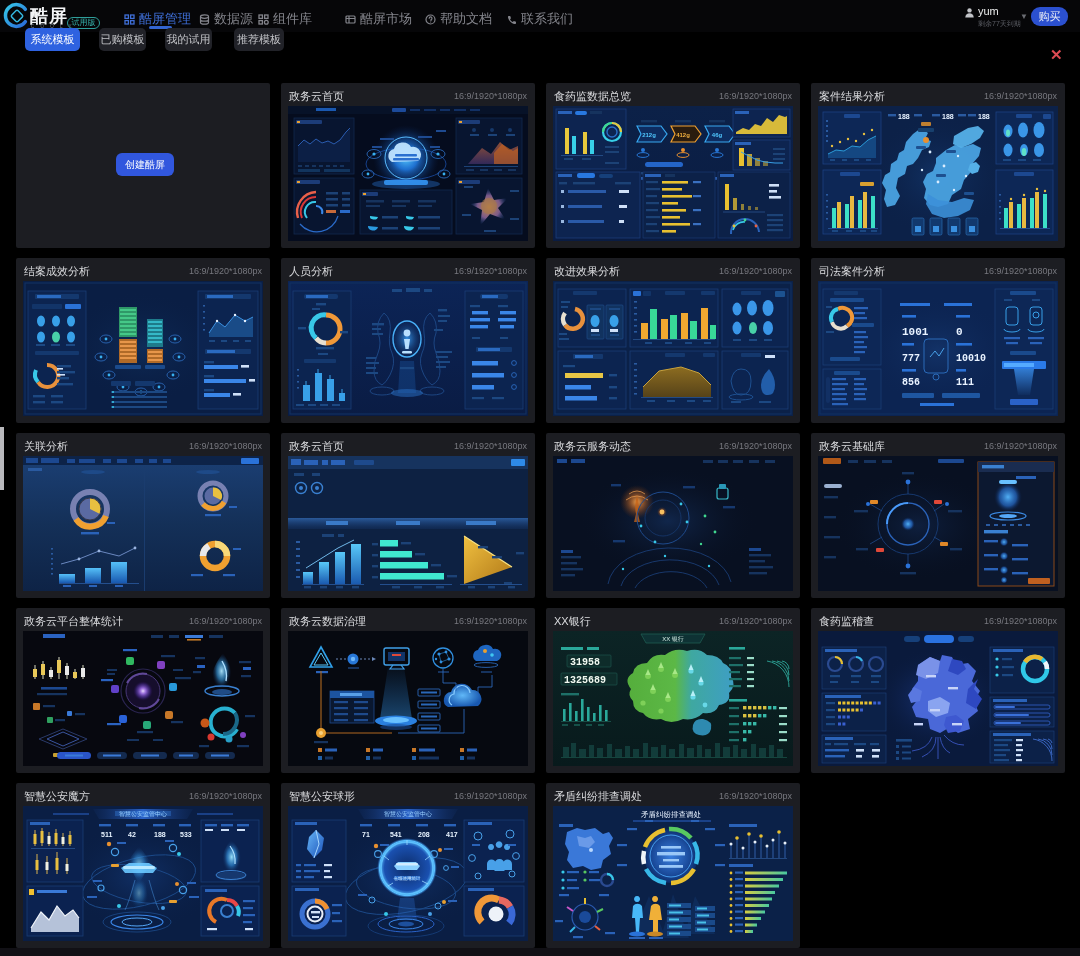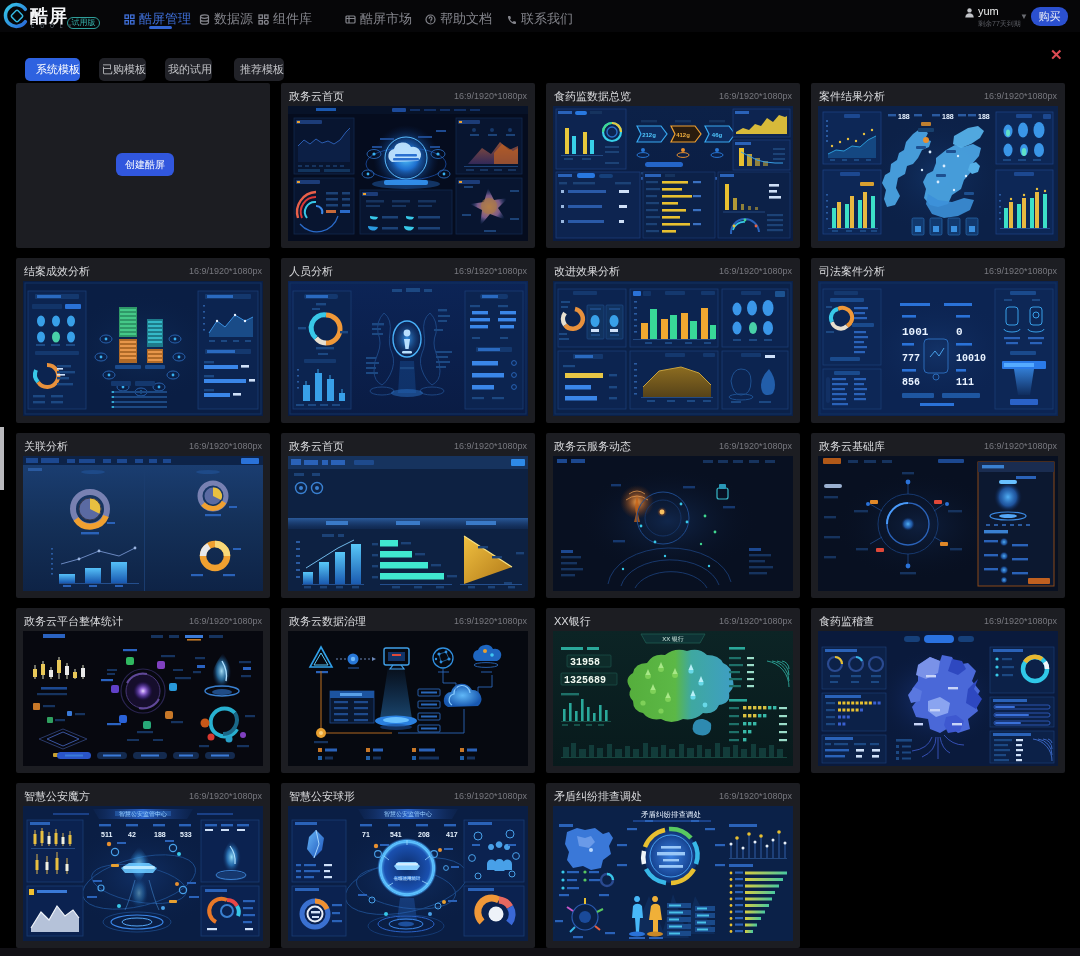--- a/index.html
+++ b/index.html
@@ -13,21 +13,21 @@
 .trybadge{position:absolute;left:67px;top:17px;width:33px;height:12px;border:1px solid #2f9e9a;border-radius:6px;color:#35b0aa;font-size:8px;line-height:10px;text-align:center}
 .nitem{position:absolute;top:10px;height:14px;color:#84858c;font-size:13px;white-space:nowrap}
 .nitem svg{vertical-align:-2px;margin-right:4px}
 .nitem.act{color:#3f6fd8}
 #navuline{position:absolute;left:149px;top:26px;width:23px;height:3px;background:#3365d2;border-radius:2px}
 .uname{position:absolute;left:978px;top:5px;color:#eceded;font-size:11px;font-weight:normal}
 .usub{position:absolute;left:978px;top:19px;color:#5d5f66;font-size:7px}
 .ucaret{position:absolute;left:1020px;top:12px;color:#6a6c72;font-size:8px}
 .buybtn{position:absolute;left:1031px;top:7px;width:37px;height:19px;background:#2b50cf;border-radius:9px;color:#e8ecf5;font-size:11px;line-height:19px;text-align:center}
 
-.tab{position:absolute;top:58px;height:23px;border-radius:5px;font-size:11px;line-height:23px;text-align:right;color:#c3c4c8;background:#212228}
+.tab{position:absolute;top:28px;height:23px;border-radius:5px;font-size:11px;line-height:23px;text-align:center;color:#c3c4c8;background:#212228}
 .tab.act{background:#2e62e0;color:#fff}
 #closex{position:absolute;left:1050px;top:46px;color:#dd4a52;font-size:15px;font-weight:bold}
 
 .card{position:absolute;width:254px;height:165px;background:#1c1d22;border-radius:2px}
 .ct{position:absolute;left:8px;top:6px;font-size:11px;color:#dadbde}
 .cs{position:absolute;right:8px;top:8px;font-size:9px;color:#77787f}
 .th{position:absolute;left:7px;top:23px;width:240px;height:135px}
 .cbtn{position:absolute;left:100px;top:70px;width:58px;height:23px;background:#3157de;border-radius:6px;color:#fff;font-size:10px;line-height:23px;text-align:center}
 #scrollbar{position:absolute;left:0;top:427px;width:4px;height:63px;background:#b9b9bd}
 #footer{position:absolute;left:0;top:948px;width:1080px;height:8px;background:#111015}

